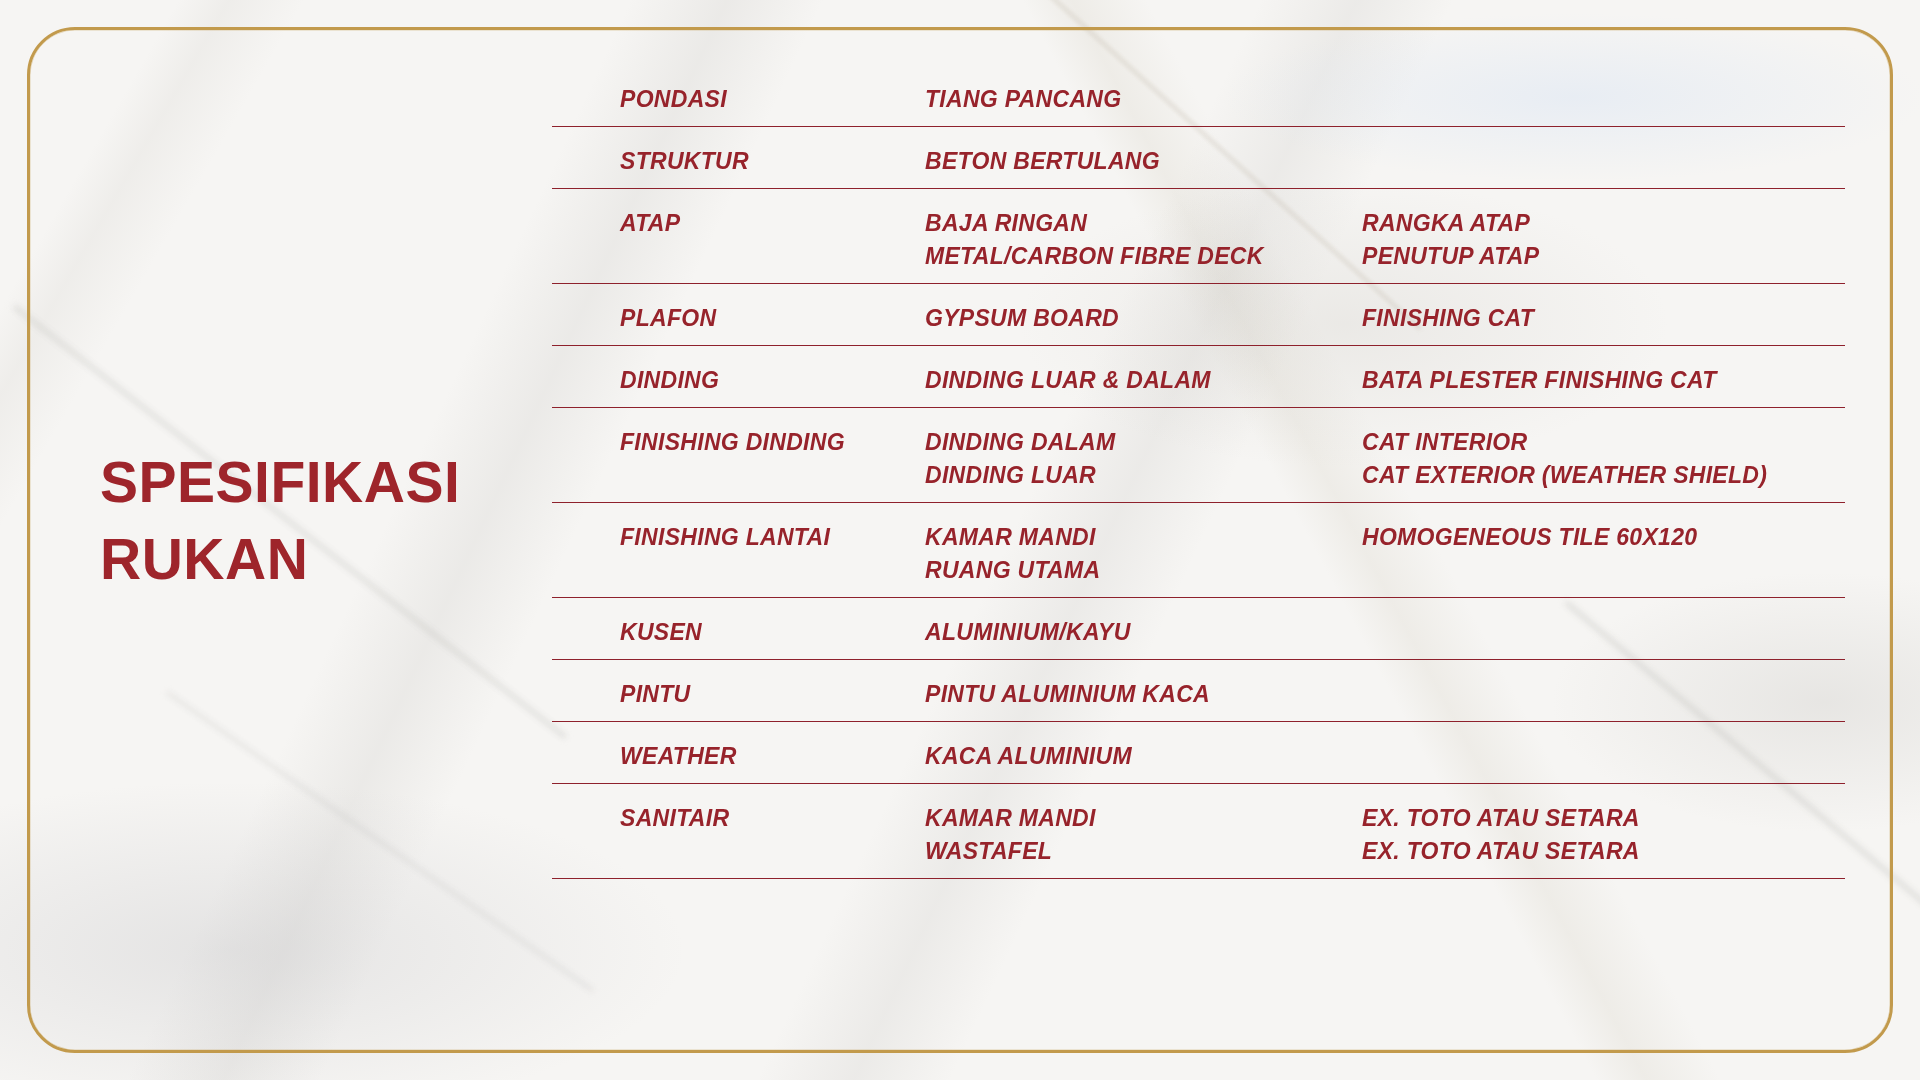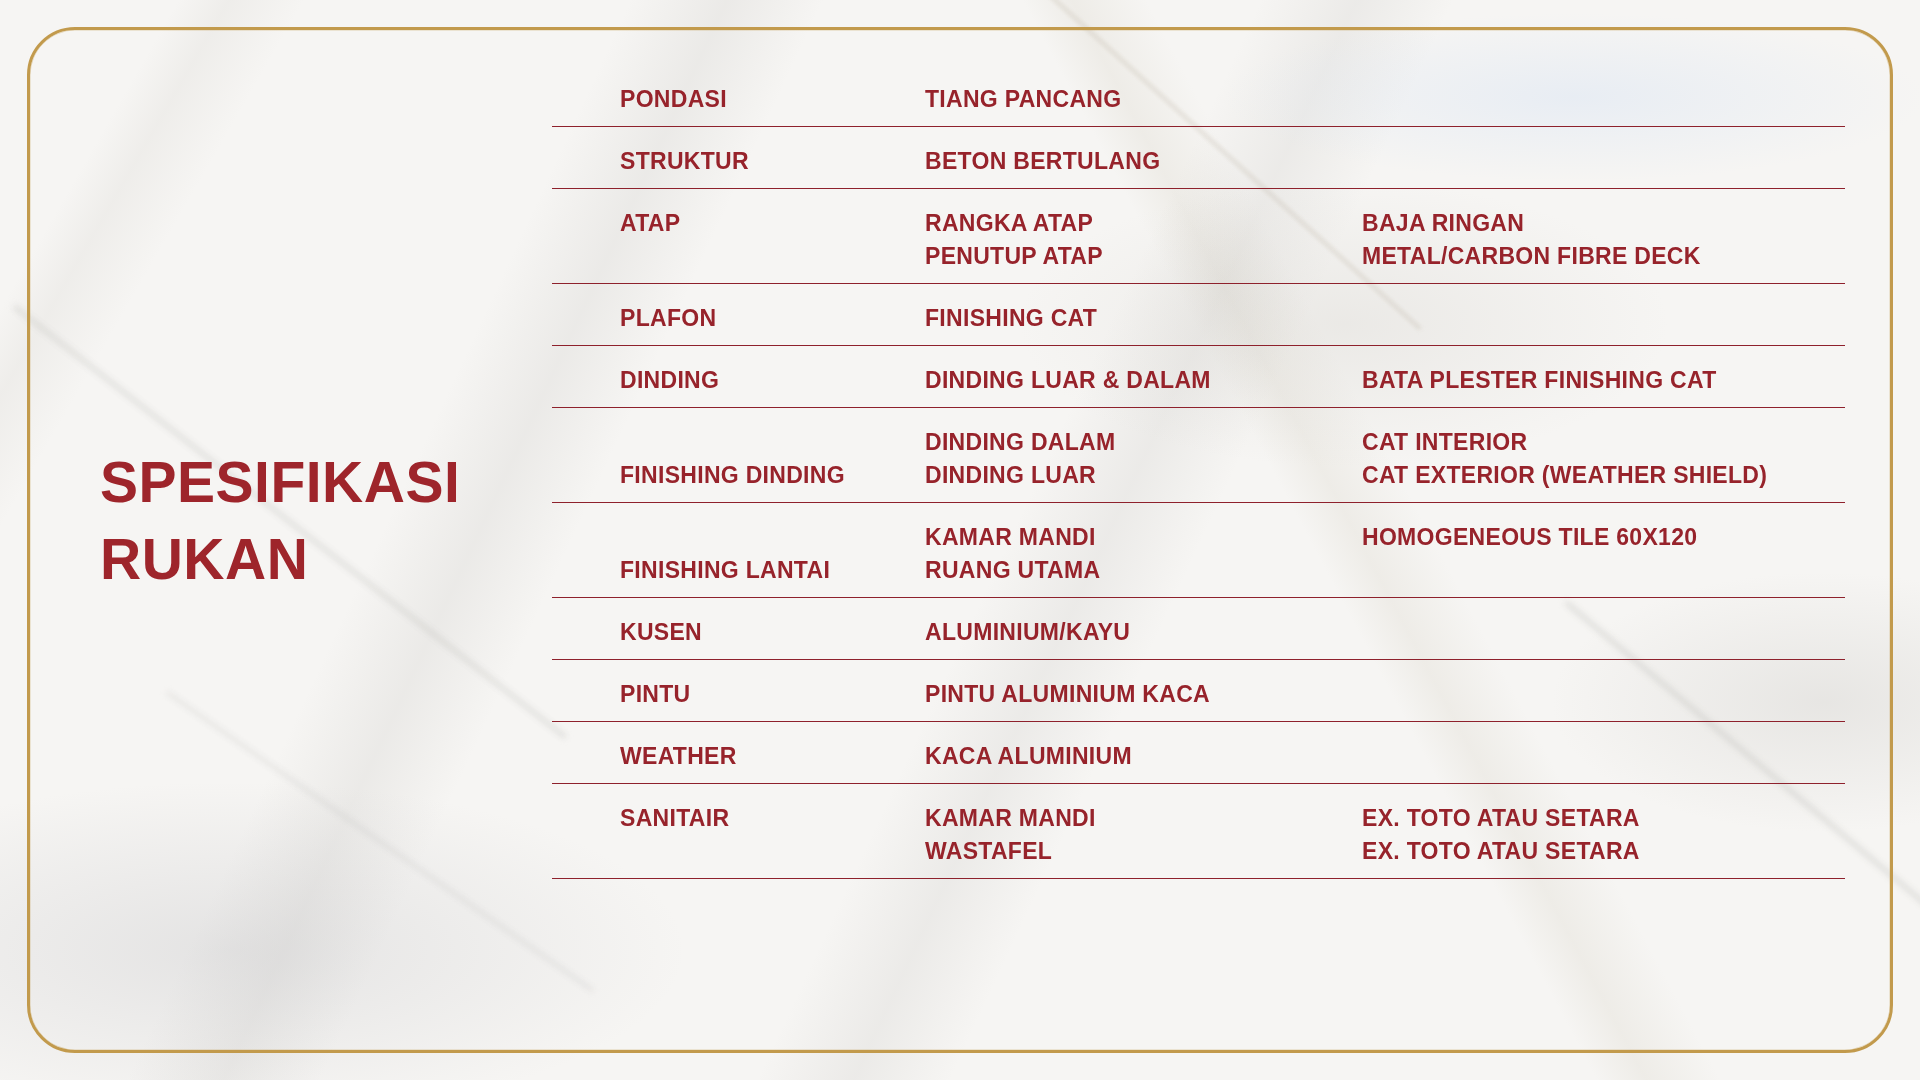--- a/index.html
+++ b/index.html
@@ -29,30 +29,30 @@
     box-shadow:inset 0 0 0 0.5px rgba(194,154,76,0.4);
   }
 
   .page-title {
     position:absolute; left:100px; top:444px; width:440px;
     color:#9e252b; font-weight:bold; font-size:57px; line-height:77px;
     letter-spacing:0.5px;
   }
   .page-title span { display:block; }
 
-  .spec-table { position:absolute; left:552px; top:65px; width:1293px; color:#97232b; }
+  .spec-table { position:absolute; left:552px; top:65px; width:1293px; color:#97232b;font-style:italic; }
   .row {
     display:grid; grid-template-columns:305px 437px 1fr;
     padding:18px 0 10px 68px;
     border-bottom:1.6px solid #8e212c;
   }
   .row.last { border-bottom:none; }
   .cell { font-size:23px; font-weight:bold; letter-spacing:0.3px; }
   .cell span { display:block; line-height:33px; white-space:nowrap; }
-  .label-cell.align-end { display:flex; flex-direction:column; justify-content:flex-end; }
+  .label-cell.align-end { display:flex; flex-direction:column; }
 </style>
 </head>
 <body>
 
 <div class="vein v1"></div>
 <div class="vein v2"></div>
 <div class="vein v3"></div>
 <div class="vein v4"></div>
 
 <div class="gold-frame"></div>
@@ -82,32 +82,35 @@
         <span>BETON BERTULANG</span>
       </div>
     <div class="cell"></div>
   </div>
 
   <div class="row">
     <div class="cell label-cell">
         <span>ATAP</span>
       </div>
     <div class="cell">
+      <span>BAJA RINGAN</span>
+      <span>METAL/CARBON FIBRE DECK</span>
+    </div>
+    <div class="cell">
       <span>RANGKA ATAP</span>
       <span>PENUTUP ATAP</span>
-    </div>
-    <div class="cell">
-      <span>BAJA RINGAN</span>
-      <span>METAL/CARBON FIBRE DECK</span>
     </div>
   </div>
 
   <div class="row">
     <div class="cell label-cell">
         <span>PLAFON</span>
+      </div>
+    <div class="cell">
+        <span>GYPSUM BOARD</span>
       </div>
     <div class="cell">
         <span>FINISHING CAT</span>
       </div>
   </div>
 
   <div class="row">
     <div class="cell label-cell">
         <span>DINDING</span>
       </div>

